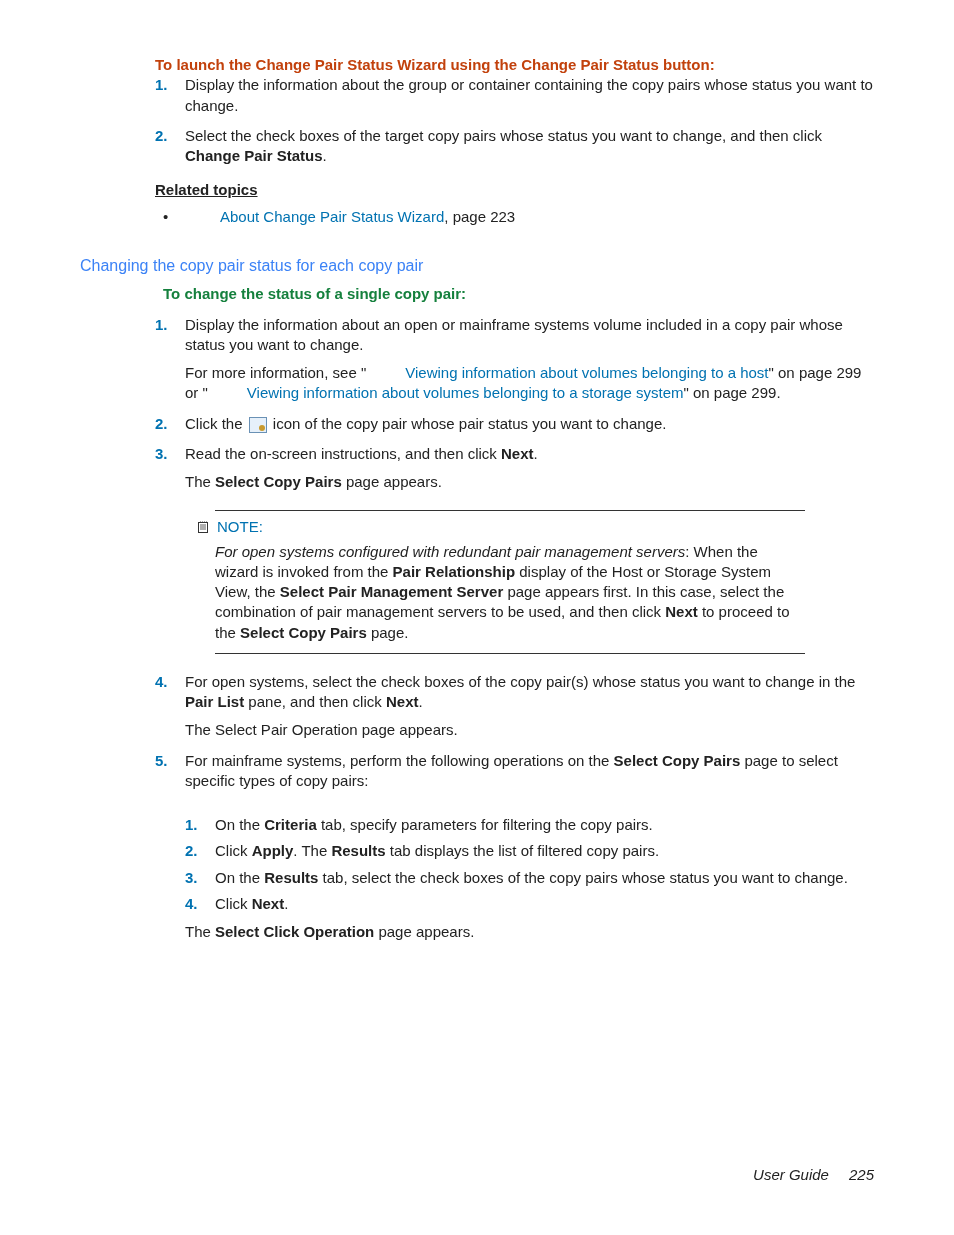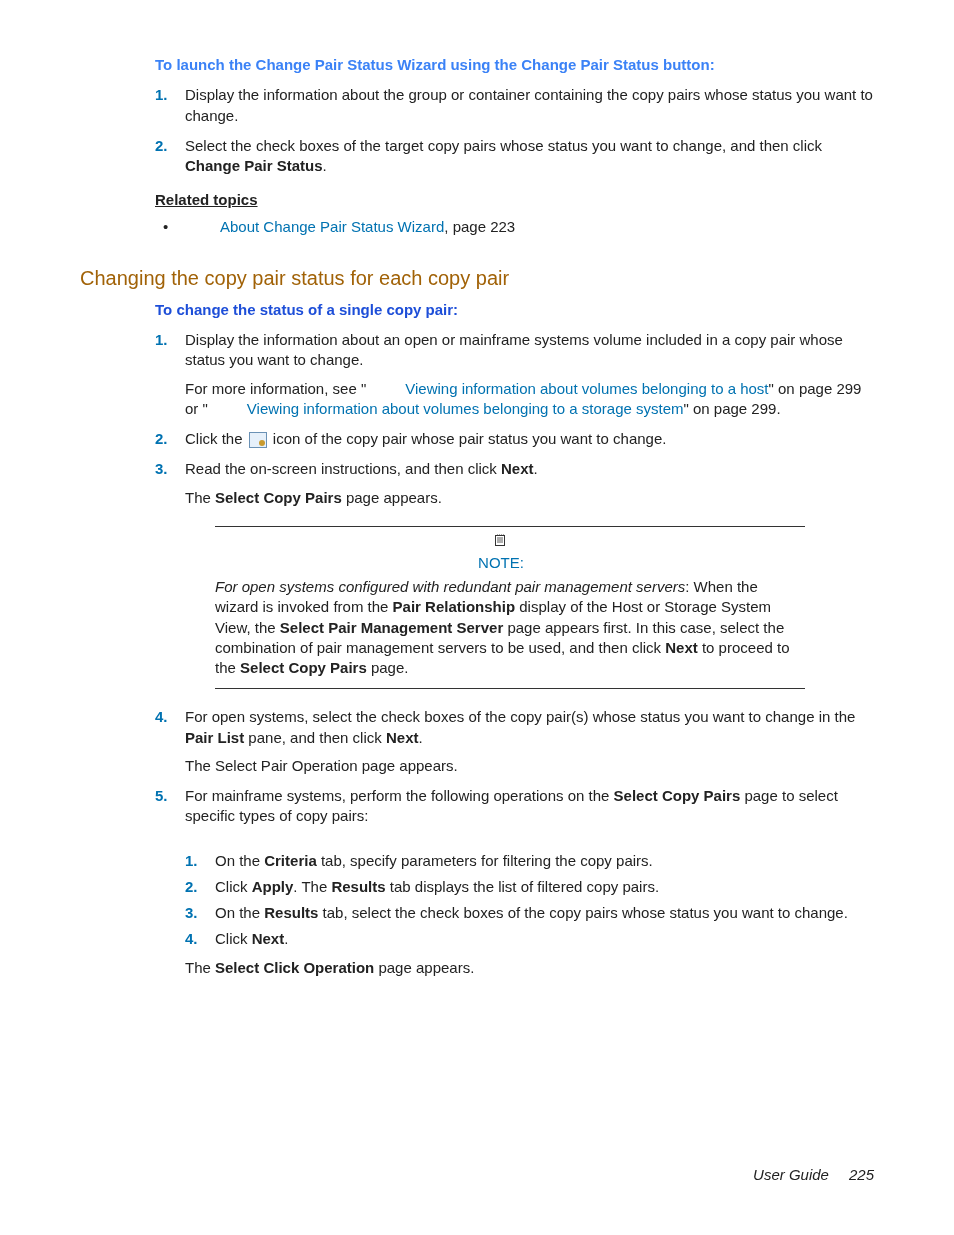--- a/index.html
+++ b/index.html
@@ -16,28 +16,28 @@
     padding: 55px 80px 40px 80px;
     box-sizing: border-box;
     min-height: 1235px;
     position: relative;
   }
   .content {
     margin-left: 75px;
   }
   .intro-bold {
     font-weight: bold;
-    color: #3b82f6;
-    margin-bottom: 10px;
+    color: #c2410c;
   }
   .intro-bold2 {
     font-weight: bold;
-    color: #1d4ed8;
+    color: #15803d;
     margin-top: 6px;
     margin-bottom: 10px;
+    margin-left: 8px;
   }
   ol.num {
     list-style: none;
     padding: 0;
     margin: 0;
     counter-reset: item;
   }
   ol.num > li {
     position: relative;
     padding-left: 30px;
@@ -92,43 +92,42 @@
     position: absolute;
     left: 8px;
     top: 0;
     color: #222;
   }
   .link {
     color: #0072b1;
     margin-left: 39px;
   }
   .section-h {
-    color: #a16207;
-    font-size: 20px;
+    color: #3b82f6;
+    font-size: 16px;
     font-weight: normal;
     margin: 28px 0 8px -75px;
   }
   .para {
     margin-top: 8px;
   }
   .note-box {
     border-top: 1px solid #333;
     border-bottom: 1px solid #333;
     margin: 18px 0 18px 30px;
     padding: 6px 0 10px 0;
     max-width: 590px;
   }
   .note-head {
     color: #0072b1;
     font-size: 15px;
     display: flex;
     align-items: center;
     gap: 6px;
     margin-left: -18px;
-    flex-direction: column;
   }
   .note-head svg {
     flex: none;
   }
   .note-body {
     margin-top: 4px;
   }
   .italic {
     font-style: italic;
   }

